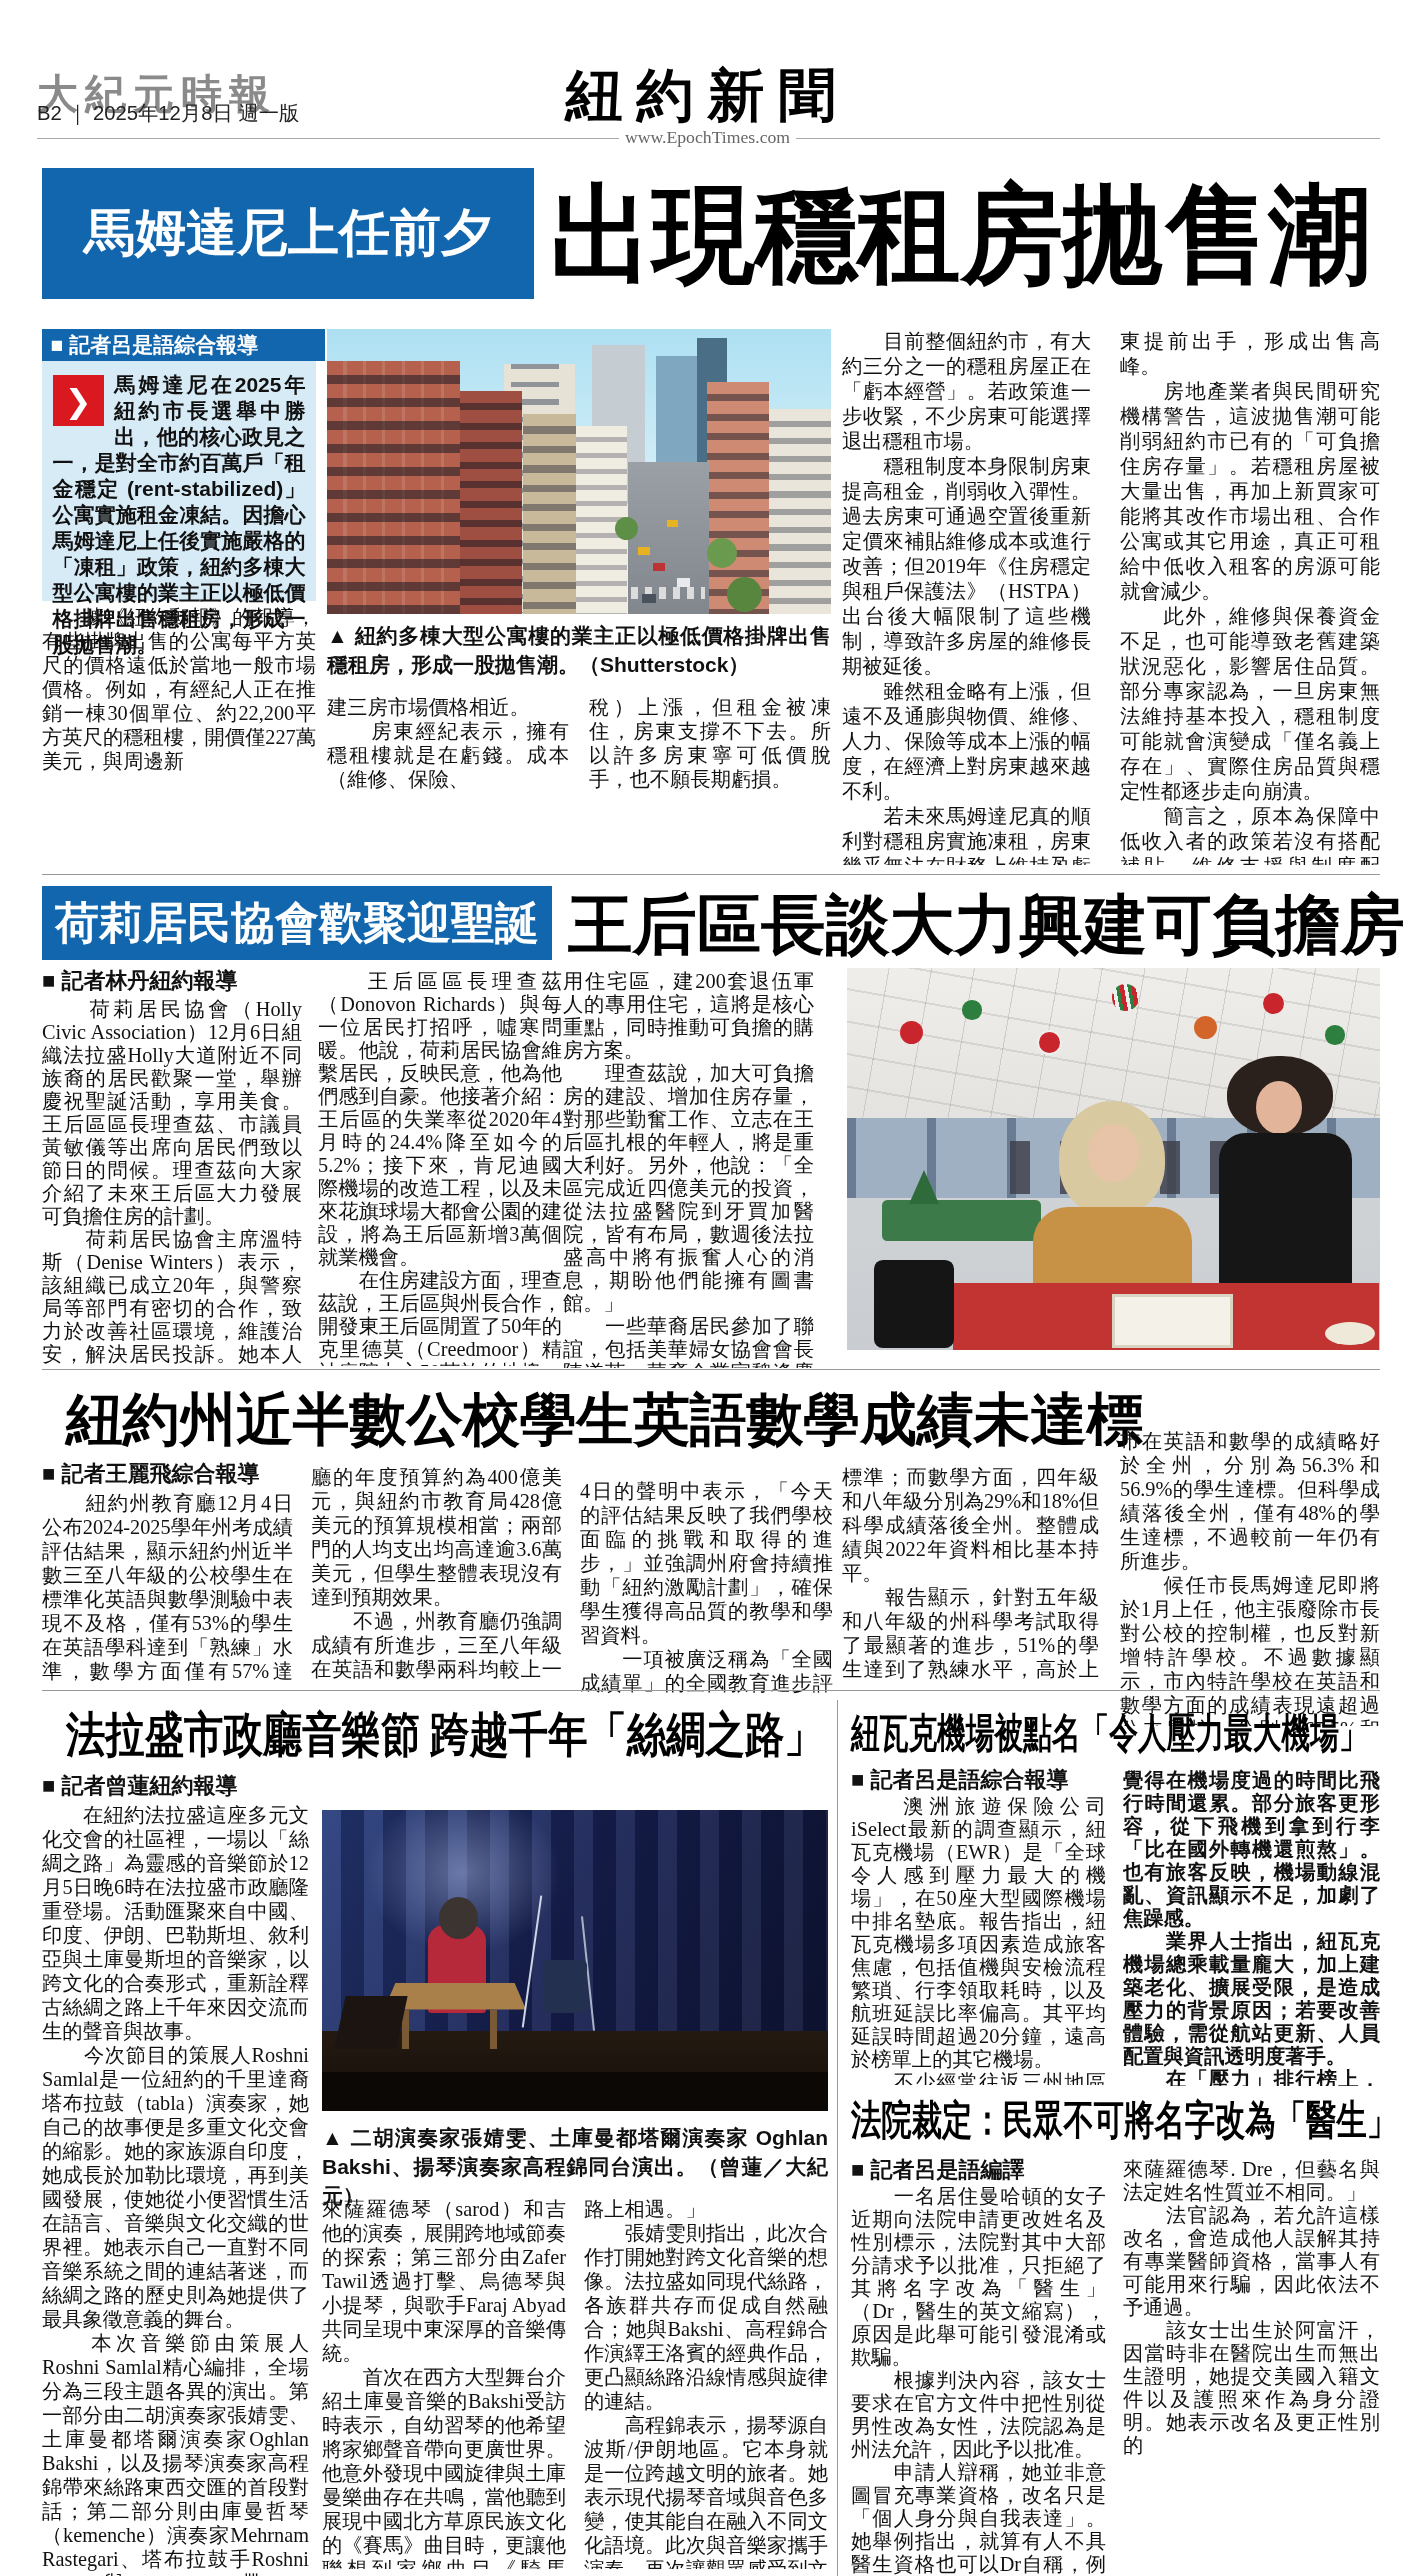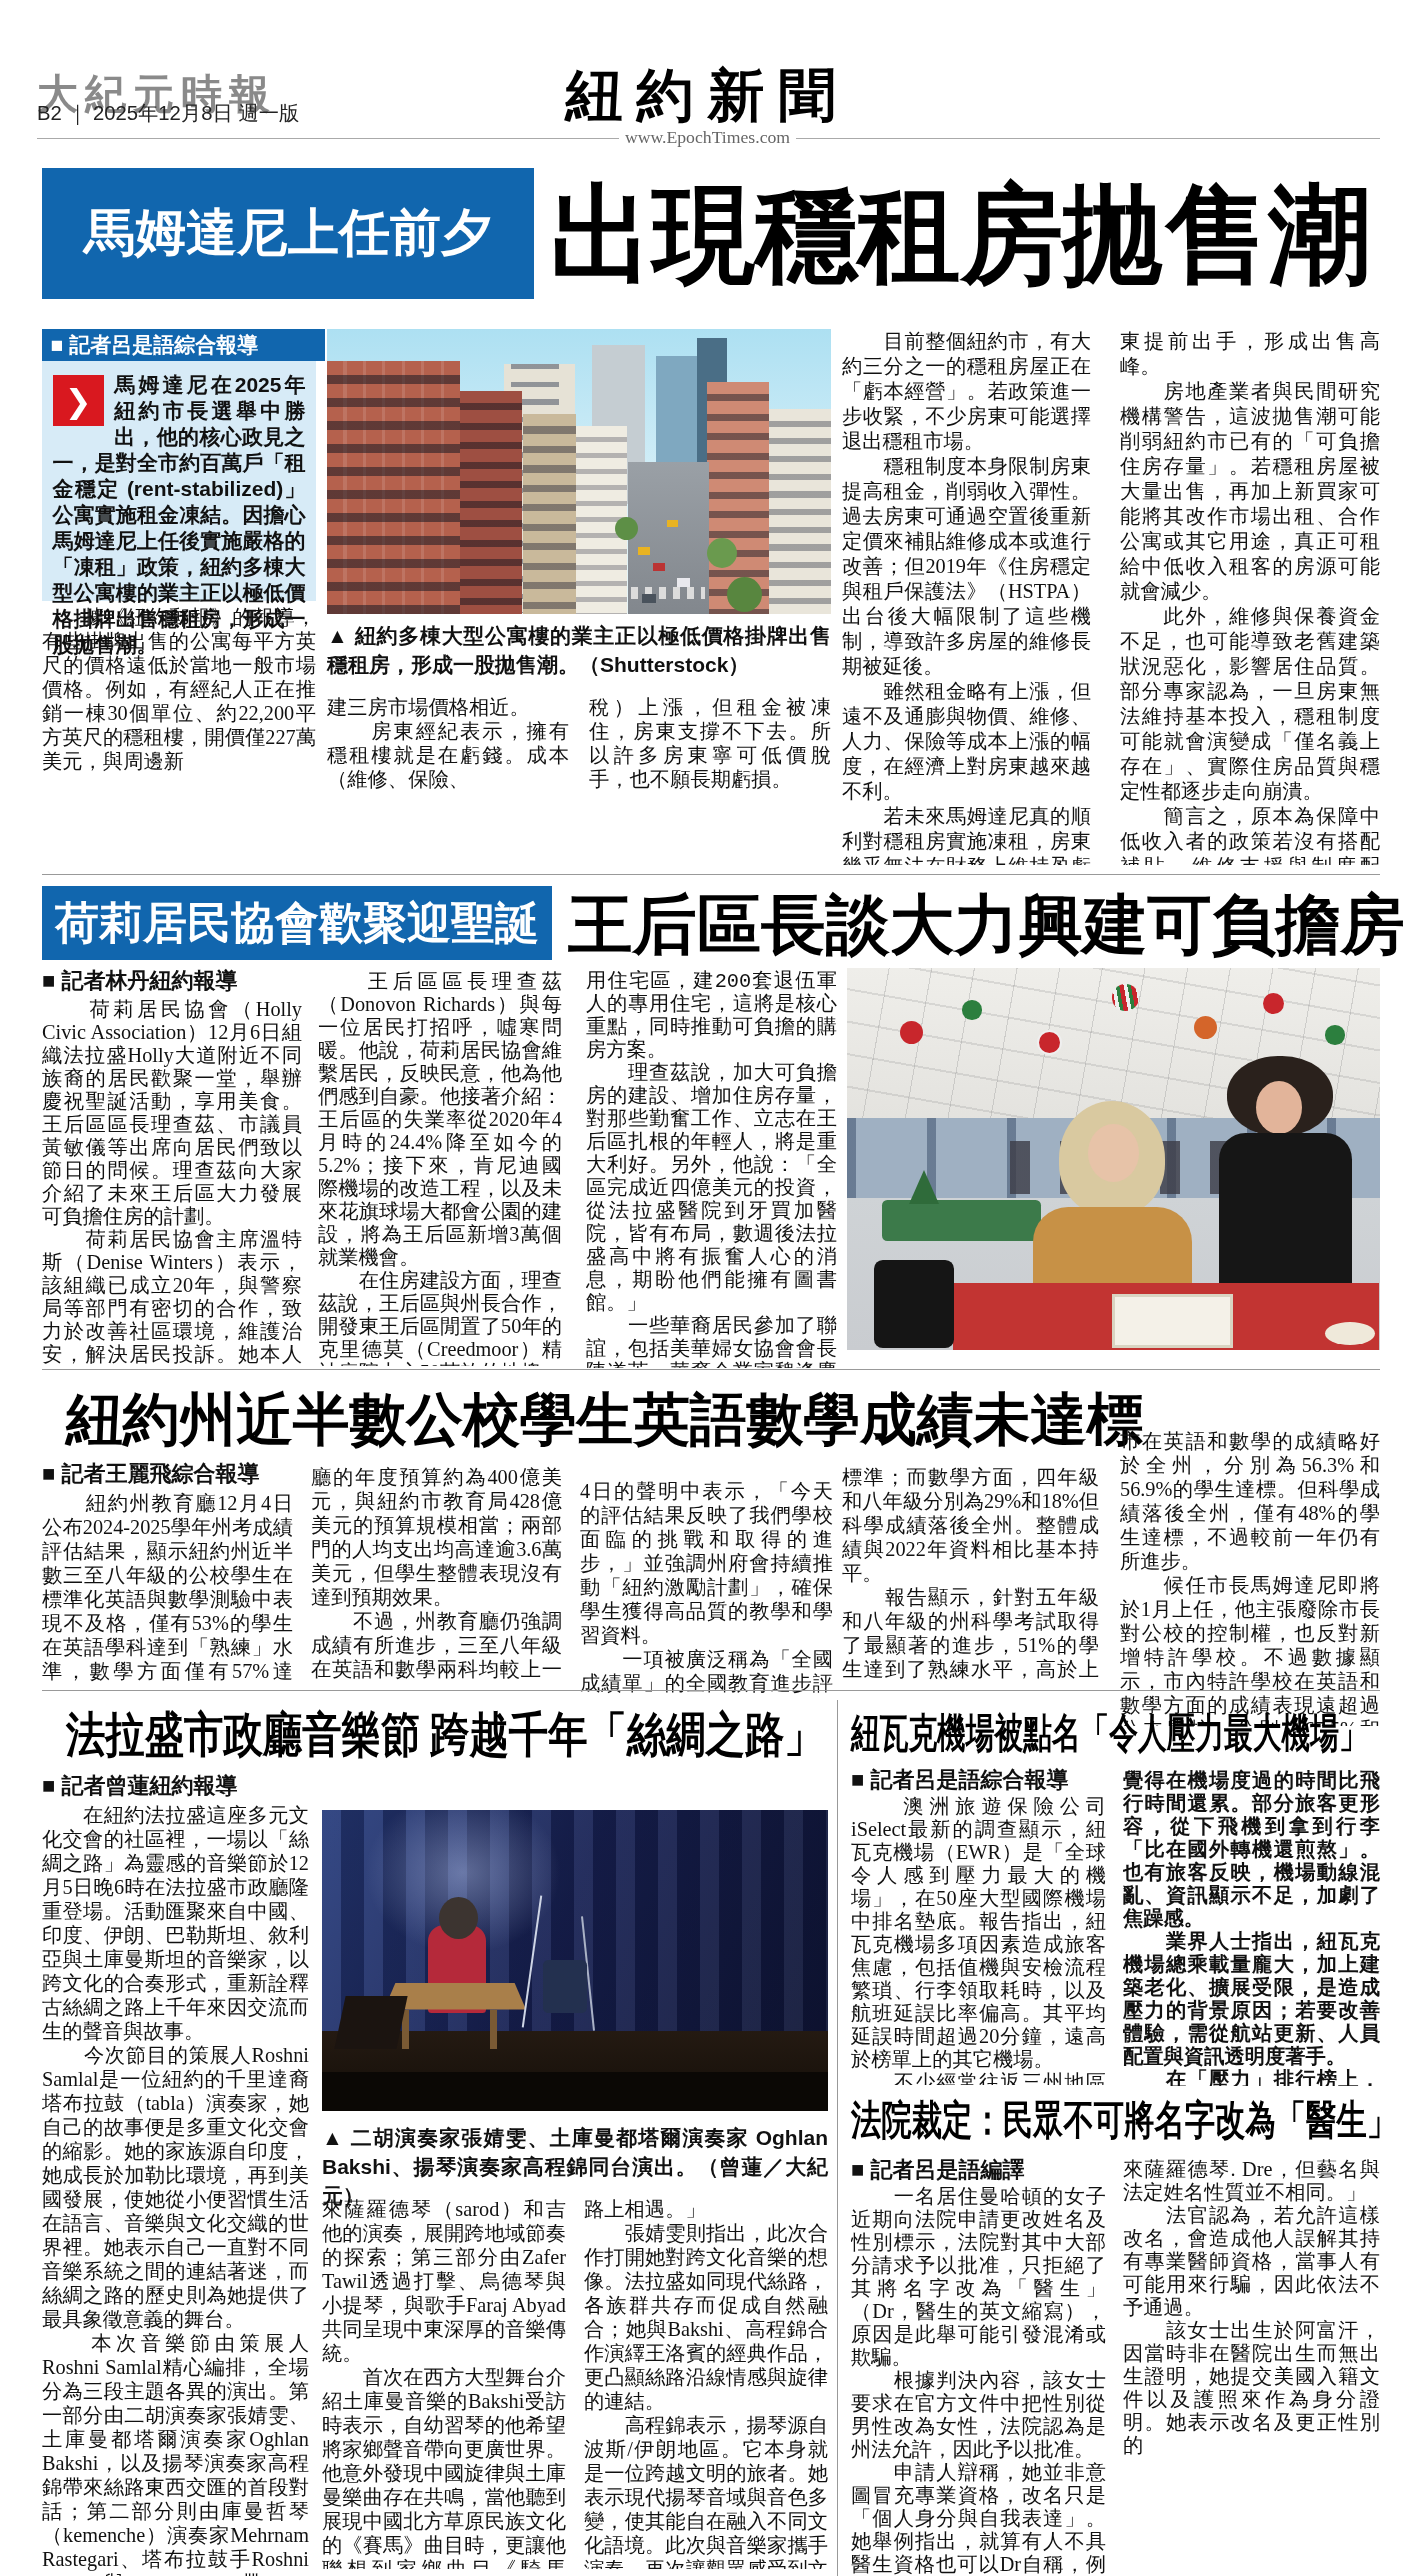--- a/index.html
+++ b/index.html
@@ -107,21 +107,21 @@
     <div class="byline" style="margin-bottom:3.5px;">■ 記者林丹紐約報導</div>
     <div class="body-text tight">
         <p>　　荷莉居民協會（Holly Civic Association）12月6日組織法拉盛Holly大道附近不同族裔的居民歡聚一堂，舉辦慶祝聖誕活動，享用美食。王后區區長理查茲、市議員黃敏儀等出席向居民們致以節日的問候。理查茲向大家介紹了未來王后區大力發展可負擔住房的計劃。</p>
         <p>　　荷莉居民協會主席溫特斯（Denise Winters）表示，該組織已成立20年，與警察局等部門有密切的合作，致力於改善社區環境，維護治安，解決居民投訴。她本人是市警109分局警民協會的成員，歡迎居民致電（917-804-4625）反映社區問題，並歡迎新成員加入。</p>
       </div>
   </div>
   <div class="abs body-text tight" style="left:318px;top:970px;width:244px;height:396px;overflow:hidden;">
       <p>　　王后區區長理查茲（Donovon Richards）與每一位居民打招呼，噓寒問暖。他說，荷莉居民協會維繫居民，反映民意，他為他們感到自豪。他接著介紹：王后區的失業率從2020年4月時的24.4%降至如今的5.2%；接下來，肯尼迪國際機場的改造工程，以及未來花旗球場大都會公園的建設，將為王后區新增3萬個就業機會。</p>
       <p>　　在住房建設方面，理查茲說，王后區與州長合作，開發東王后區閒置了50年的克里德莫（Creedmoor）精神病院中心50英畝的地塊，將建設2000多套住宅，包括可負擔的出租房和產權房，特別專門為長者和退伍軍人提供廉租房——特別劃出退伍軍人專</p>
     </div>
-  <div class="abs" style="left:586px;top:970px;width:251px;height:398px;overflow:hidden;font-family:Liberation Mono, monospace;">
+  <div class="abs" style="left:563px;top:970px;width:251px;height:398px;overflow:hidden;">
     <div class="body-text tight">
         <p>用住宅區，建200套退伍軍人的專用住宅，這將是核心重點，同時推動可負擔的購房方案。</p>
         <p>　　理查茲說，加大可負擔房的建設、增加住房存量，對那些勤奮工作、立志在王后區扎根的年輕人，將是重大利好。另外，他說：「全區完成近四億美元的投資，從法拉盛醫院到牙買加醫院，皆有布局，數週後法拉盛高中將有振奮人心的消息，期盼他們能擁有圖書館。」</p>
         <p>　　一些華裔居民參加了聯誼，包括美華婦女協會會長陳道英、華裔企業家魏逢慶等。◇</p>
       </div>
 
   </div>
 
   <div class="photo" style="left:847px;top:968px;width:533px;height:382px;background:linear-gradient(#efeeea,#e3e2de 42%,#cfd3d6 60%,#c9ccd0);">
     <div class="ov" style="left:0;top:0;width:533px;height:150px;background:repeating-linear-gradient(100deg,transparent 0 41px,rgba(150,150,150,.35) 41px 42px),repeating-linear-gradient(10deg,transparent 0 30px,rgba(150,150,150,.25) 30px 32px);"></div>

